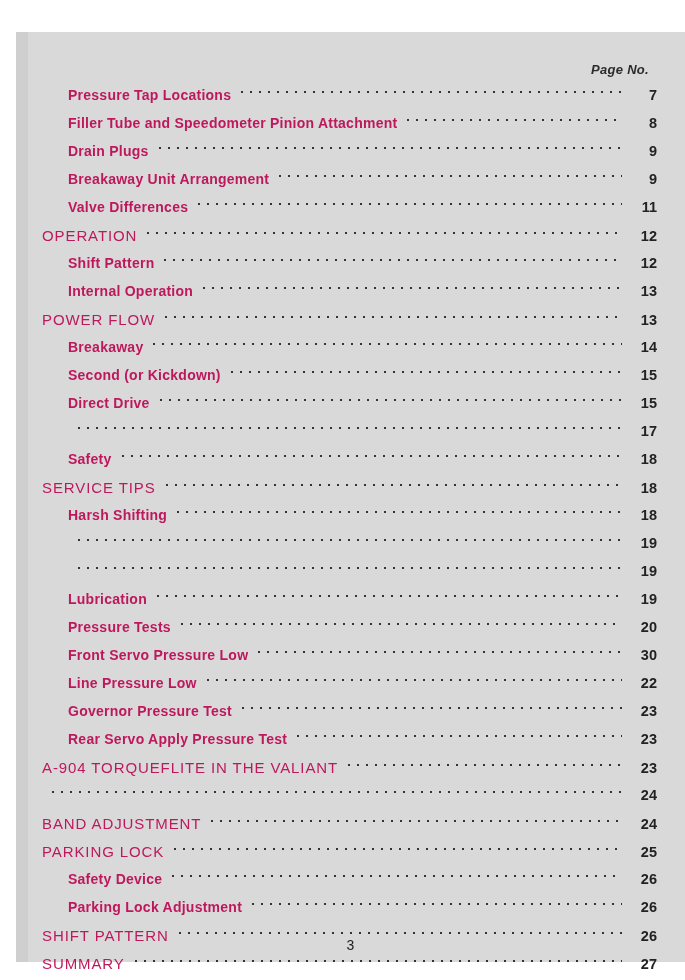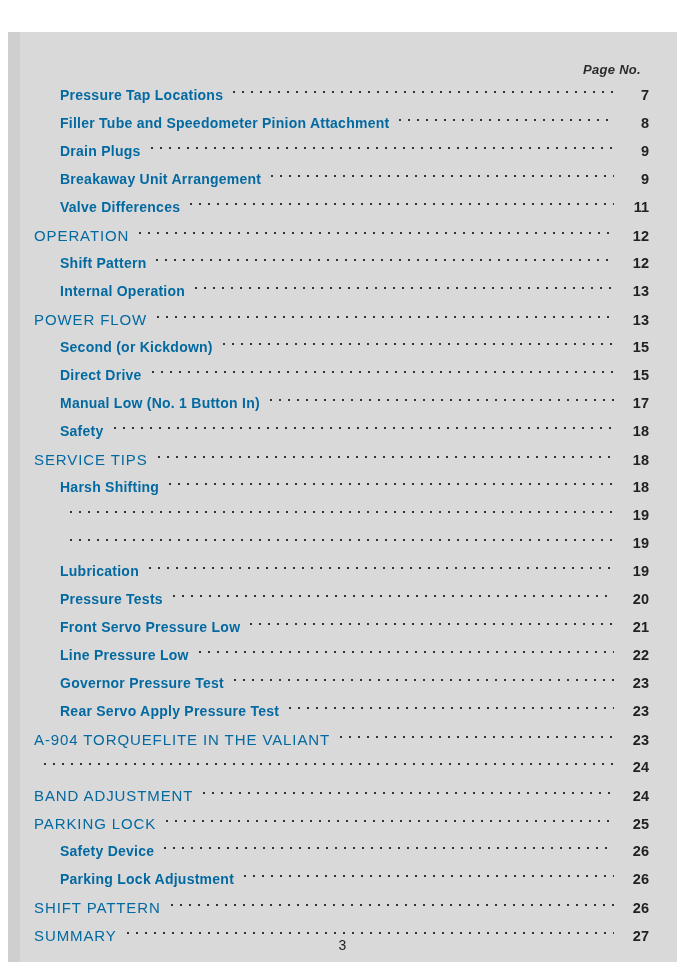--- a/index.html
+++ b/index.html
@@ -16,21 +16,21 @@
   .page {
     position: relative;
     width: 685px;
     height: 980px;
     background: #ffffff;
     overflow: hidden;
   }
   
   .paper {
     position: absolute;
-    left: 8px;
+    left: 16px;
     top: 32px;
     width: 669px;
     height: 930px;
     background: #d9d9d9;
   }
   
   .gutter {
     position: absolute;
     left: 0px;
     top: 0px;
@@ -62,21 +62,21 @@
   li.toc-row {
     display: flex;
     align-items: baseline;
     height: 28px;
     color: #1f1f1f;
   }
   .title {
     white-space: nowrap;
     font-size: 14.5px;
     letter-spacing: 0.4px;
-    color: #0369a1;
+    color: #be185d;
     text-align: right;
   }
   .lvl-0 .title {
     font-weight: normal;
     font-size: 15px;
     letter-spacing: 0.9px;
   }
   .lvl-1 {
     padding-left: 26px;
   }
@@ -163,31 +163,35 @@
             <span class="title">Internal Operation</span>
             <span class="leader"></span>
             <span class="pageno">13</span>
           </li>
           <li class="toc-row lvl-0">
             <span class="title">POWER FLOW</span>
             <span class="leader"></span>
             <span class="pageno">13</span>
           </li>
           <li class="toc-row lvl-1">
+            <span class="title">Breakaway</span>
+            <span class="leader"></span>
+            <span class="pageno">14</span>
+          </li>
+          <li class="toc-row lvl-1">
             <span class="title">Second (or Kickdown)</span>
             <span class="leader"></span>
             <span class="pageno">15</span>
           </li>
           <li class="toc-row lvl-1">
             <span class="title">Direct Drive</span>
             <span class="leader"></span>
             <span class="pageno">15</span>
           </li>
           <li class="toc-row lvl-1">
-            <span class="title">Manual Low (No. 1 Button In)</span>
             <span class="leader"></span>
             <span class="pageno">17</span>
           </li>
           <li class="toc-row lvl-1">
             <span class="title">Safety</span>
             <span class="leader"></span>
             <span class="pageno">18</span>
           </li>
           <li class="toc-row lvl-0">
             <span class="title">SERVICE TIPS</span>
@@ -213,21 +217,21 @@
             <span class="pageno">19</span>
           </li>
           <li class="toc-row lvl-1">
             <span class="title">Pressure Tests</span>
             <span class="leader"></span>
             <span class="pageno">20</span>
           </li>
           <li class="toc-row lvl-1">
             <span class="title">Front Servo Pressure Low</span>
             <span class="leader"></span>
-            <span class="pageno">21</span>
+            <span class="pageno">30</span>
           </li>
           <li class="toc-row lvl-1">
             <span class="title">Line Pressure Low</span>
             <span class="leader"></span>
             <span class="pageno">22</span>
           </li>
           <li class="toc-row lvl-1">
             <span class="title">Governor Pressure Test</span>
             <span class="leader"></span>
             <span class="pageno">23</span>

